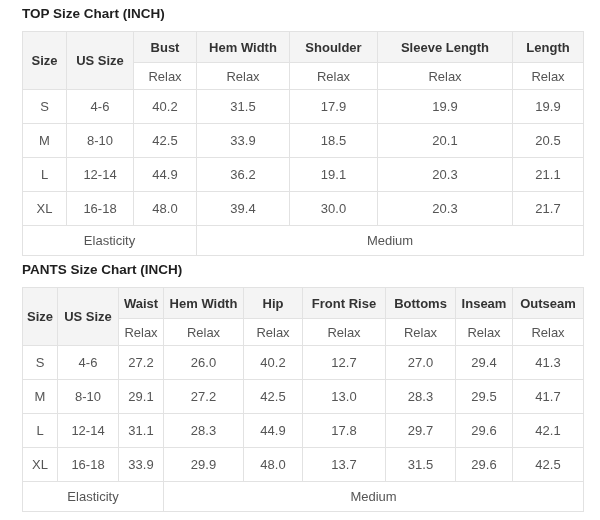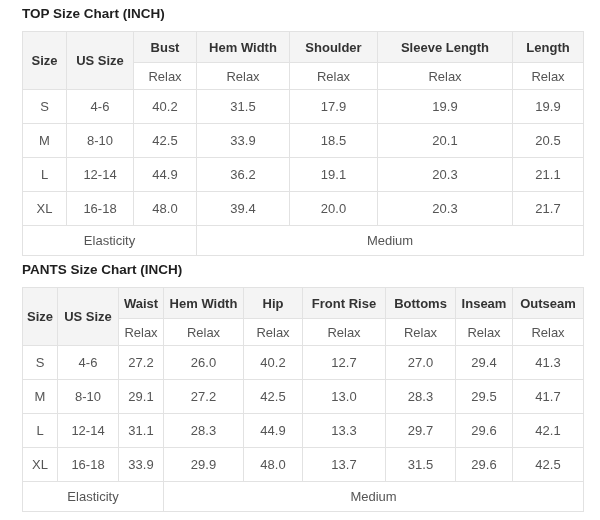--- a/index.html
+++ b/index.html
@@ -101,21 +101,21 @@
           <td>36.2</td>
           <td>19.1</td>
           <td>20.3</td>
           <td>21.1</td>
         </tr>
         <tr class="data-row">
           <td>XL</td>
           <td>16-18</td>
           <td>48.0</td>
           <td>39.4</td>
-          <td>20.0</td>
+          <td>30.0</td>
           <td>20.3</td>
           <td>21.7</td>
         </tr>
       </tbody>
       <tfoot>
         <tr>
           <td colspan="3">Elasticity</td>
           <td colspan="4">Medium</td>
         </tr>
       </tfoot>
@@ -181,21 +181,21 @@
           <td>28.3</td>
           <td>29.5</td>
           <td>41.7</td>
         </tr>
         <tr class="data-row">
           <td>L</td>
           <td>12-14</td>
           <td>31.1</td>
           <td>28.3</td>
           <td>44.9</td>
-          <td>13.3</td>
+          <td>17.8</td>
           <td>29.7</td>
           <td>29.6</td>
           <td>42.1</td>
         </tr>
         <tr class="data-row">
           <td>XL</td>
           <td>16-18</td>
           <td>33.9</td>
           <td>29.9</td>
           <td>48.0</td>

